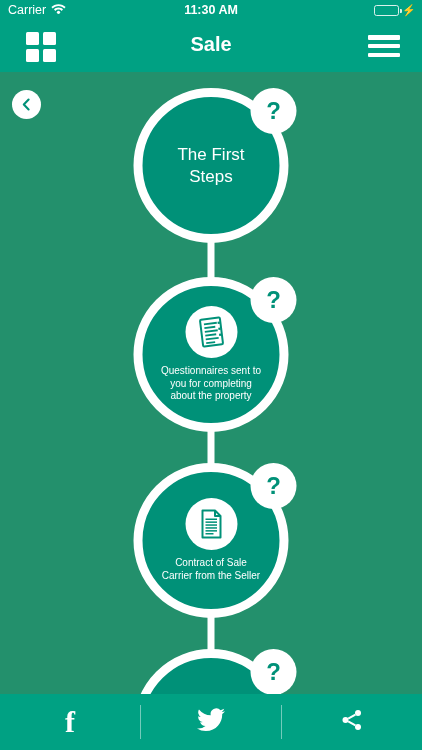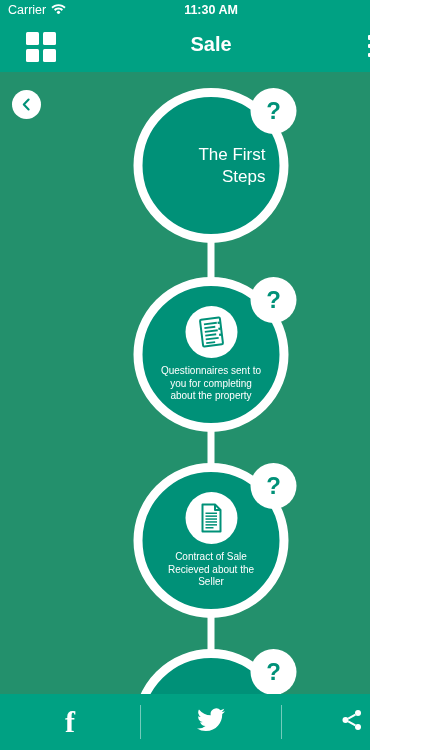--- a/index.html
+++ b/index.html
@@ -6,21 +6,21 @@
 
   html, body {
     width: 422px;
     height: 750px;
     overflow: hidden;
     font-family: "Liberation Sans", sans-serif;
   }
 
   #app {
     position: relative;
-    width: 370px;
+    width: 422px;
     height: 750px;
     background: #23906c;
     overflow: hidden;
   }
 
   
   #status-bar {
     position: absolute;
     top: 0; left: 0;
     width: 422px; height: 20px;
@@ -171,21 +171,21 @@
     align-items: center;
     justify-content: center;
     color: #009178;
     font-weight: bold;
     cursor: pointer;
     z-index: 5;
   }
   .node-title {
     color: #ffffff;
     font-size: 17px;
-    text-align: right;
+    text-align: center;
     line-height: 1.25;
     padding: 0 14px;
   }
   .node-label {
     color: #ffffff;
     font-size: 10px;
     text-align: center;
     line-height: 1.28;
     padding: 0 18px;
   }
@@ -343,21 +343,21 @@
             <g fill="#009178">
               <rect x="8" y="10.5" width="11.5" height="1.5"></rect>
               <rect x="8" y="13.4" width="11.5" height="1.5"></rect>
               <rect x="8" y="16.3" width="11.5" height="1.5"></rect>
               <rect x="8" y="19.2" width="11.5" height="1.5"></rect>
               <rect x="8" y="22.1" width="11.5" height="1.5"></rect>
               <rect x="8" y="25.0" width="8" height="1.5"></rect>
             </g>
           </svg>
         </div>
-        <div class="node-label">Contract of Sale Recieved about the Seller</div>
+        <div class="node-label">Contract of Sale Carrier from the Seller</div>
         <div class="help-badge">?</div>
       </div>
     </div>
 
     <div class="node" id="node-4">
       <div class="ring">
         <div class="icon-bubble">
           
         </div>
         <div class="node-label"></div>

